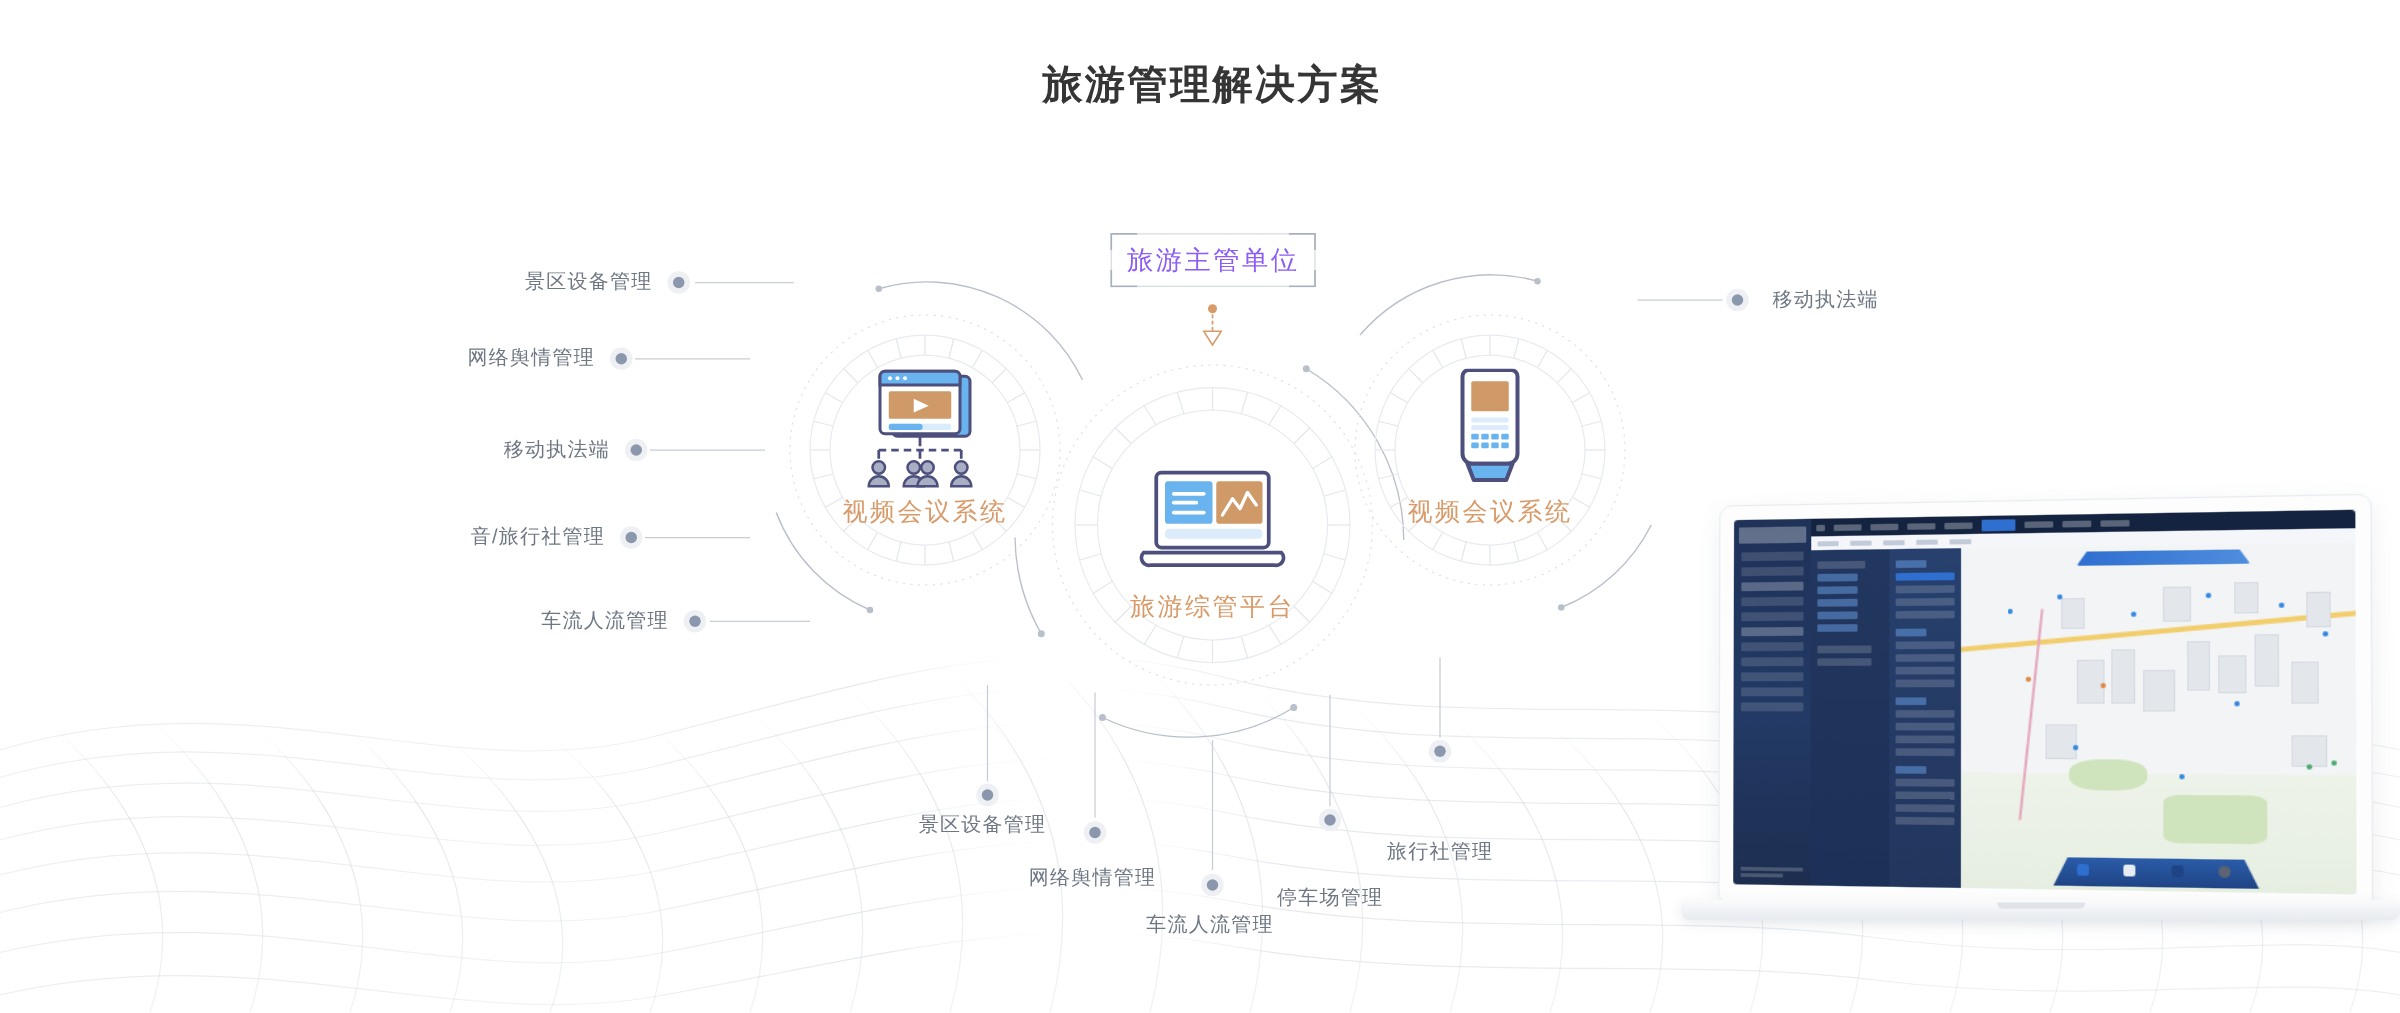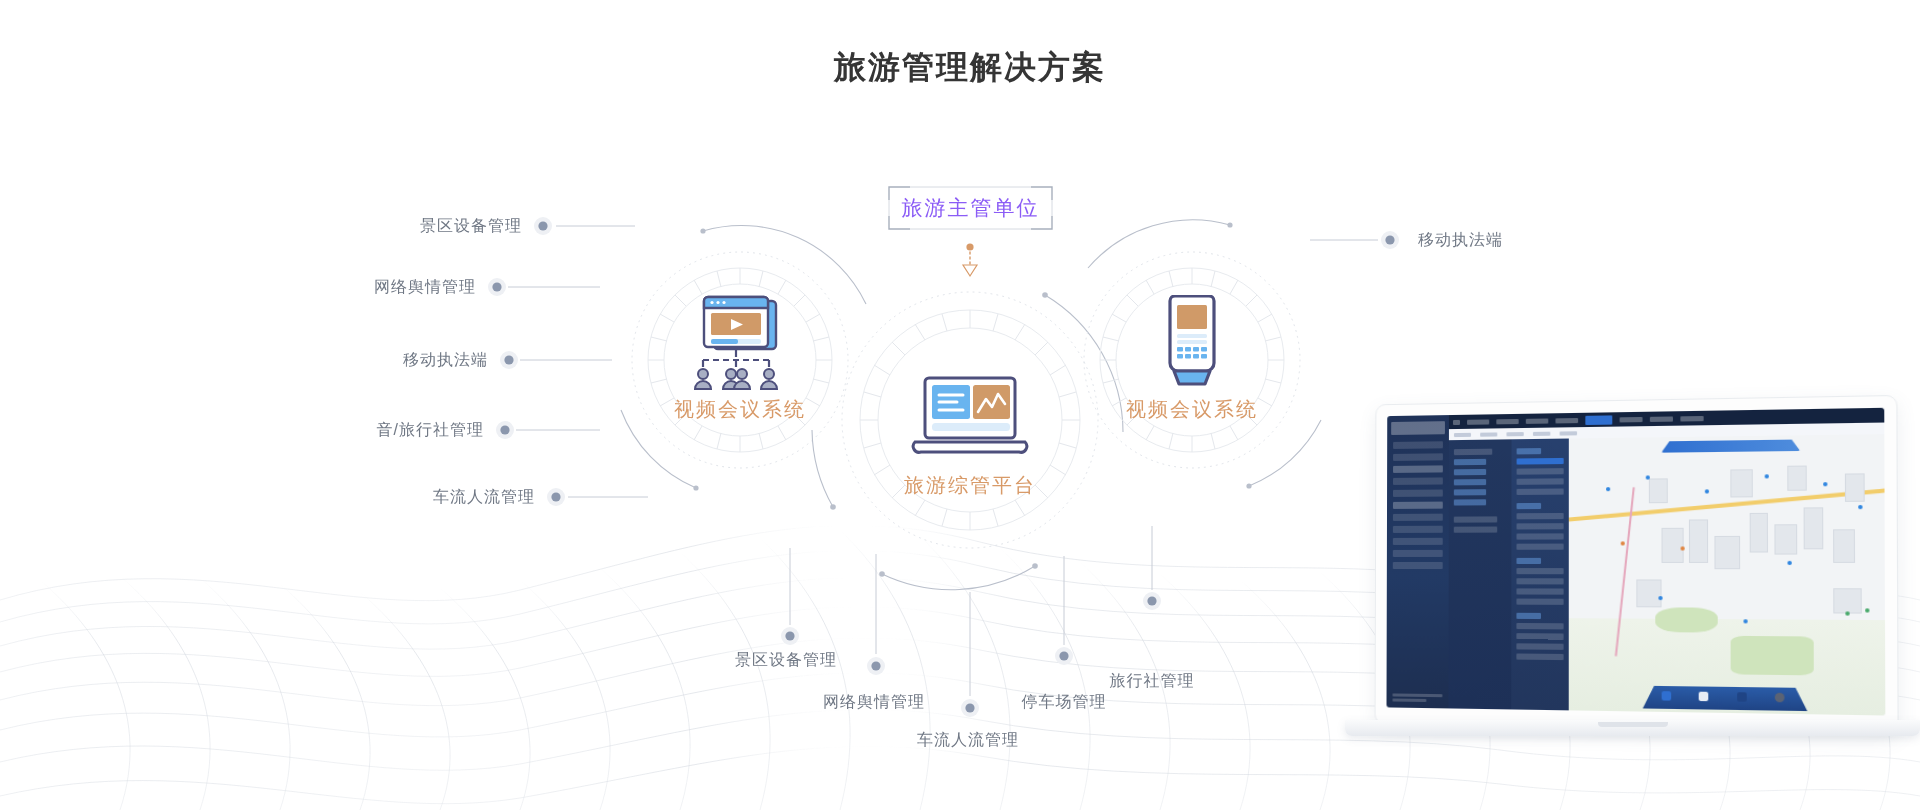--- a/index.html
+++ b/index.html
@@ -405,21 +405,21 @@
   <div class="spoke r" style="left:476px; top:287px;">网络舆情管理</div>
   <div class="spoke r" style="left:488px; top:360px;">移动执法端</div>
   <div class="spoke r" style="left:484px; top:430px;">音/旅行社管理</div>
   <div class="spoke r" style="left:535px; top:497px;">车流人流管理</div>
 
   <div class="spoke l" style="left:1418px; top:240px;">移动执法端</div>
 
   <div class="spoke c" style="left:786px; top:650px;">景区设备管理</div>
   <div class="spoke c" style="left:874px; top:692px;">网络舆情管理</div>
   <div class="spoke c" style="left:968px; top:730px;">车流人流管理</div>
-  <div class="spoke c" style="left:1064px; top:692px;text-align:right;">停车场管理</div>
+  <div class="spoke c" style="left:1064px; top:708px;text-align:right;">停车场管理</div>
   <div class="spoke c" style="left:1152px; top:623px;margin-top:48px;">旅行社管理</div>
 
   <div class="laptop">
     <div class="lt-lid">
       <div class="lt-screen">
 
         <div class="lt-sidebar">
           <div class="lt-logo"></div>
           <div class="lt-snav"></div>
           <div class="lt-snav"></div>

